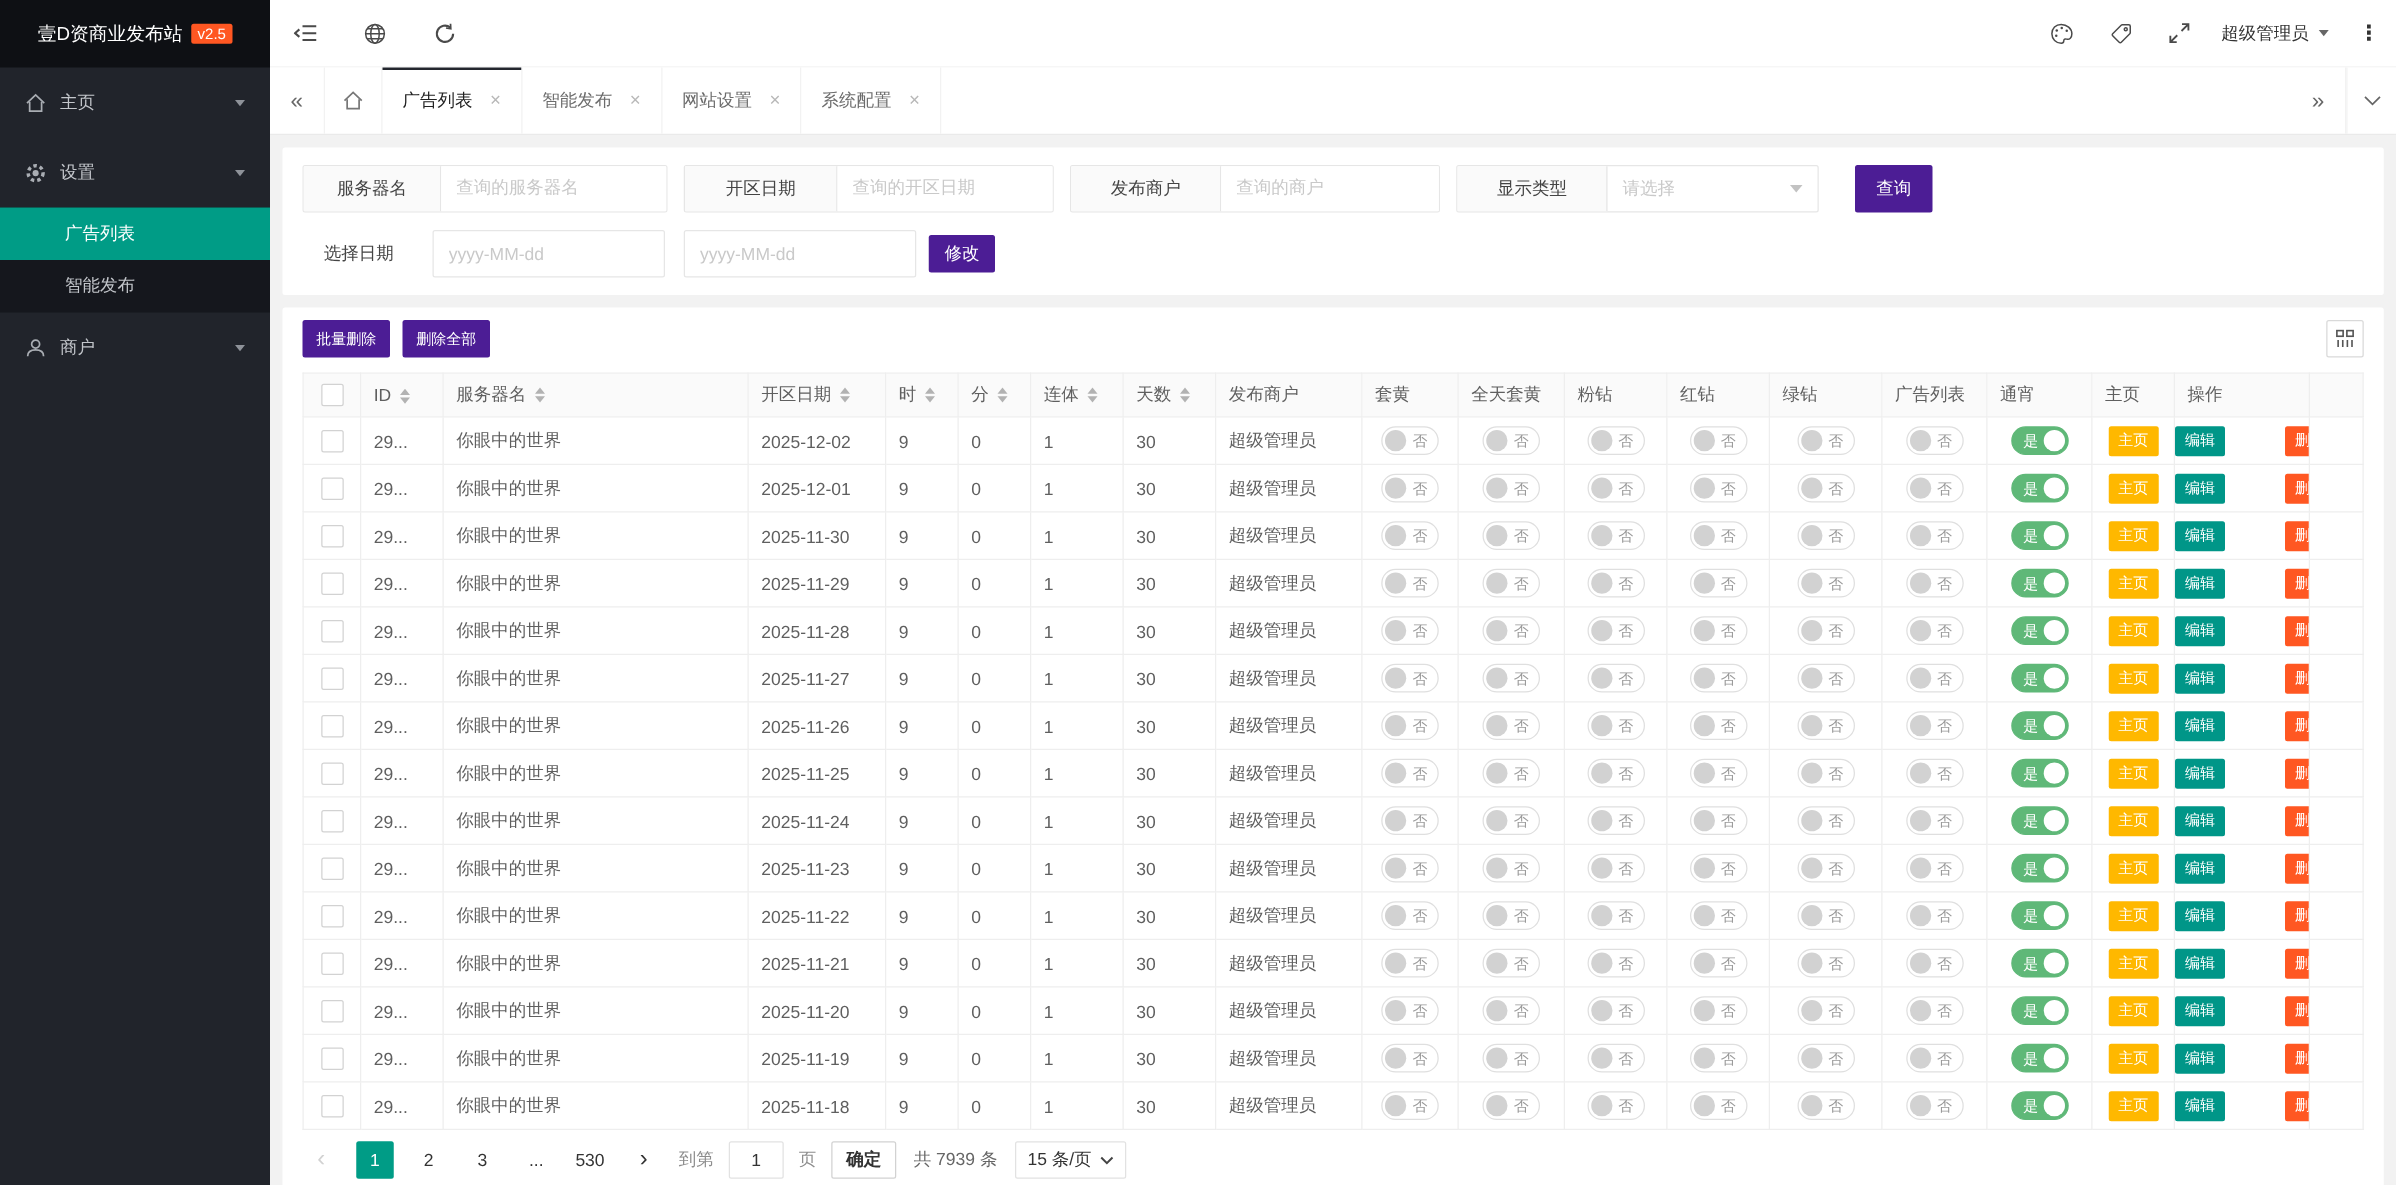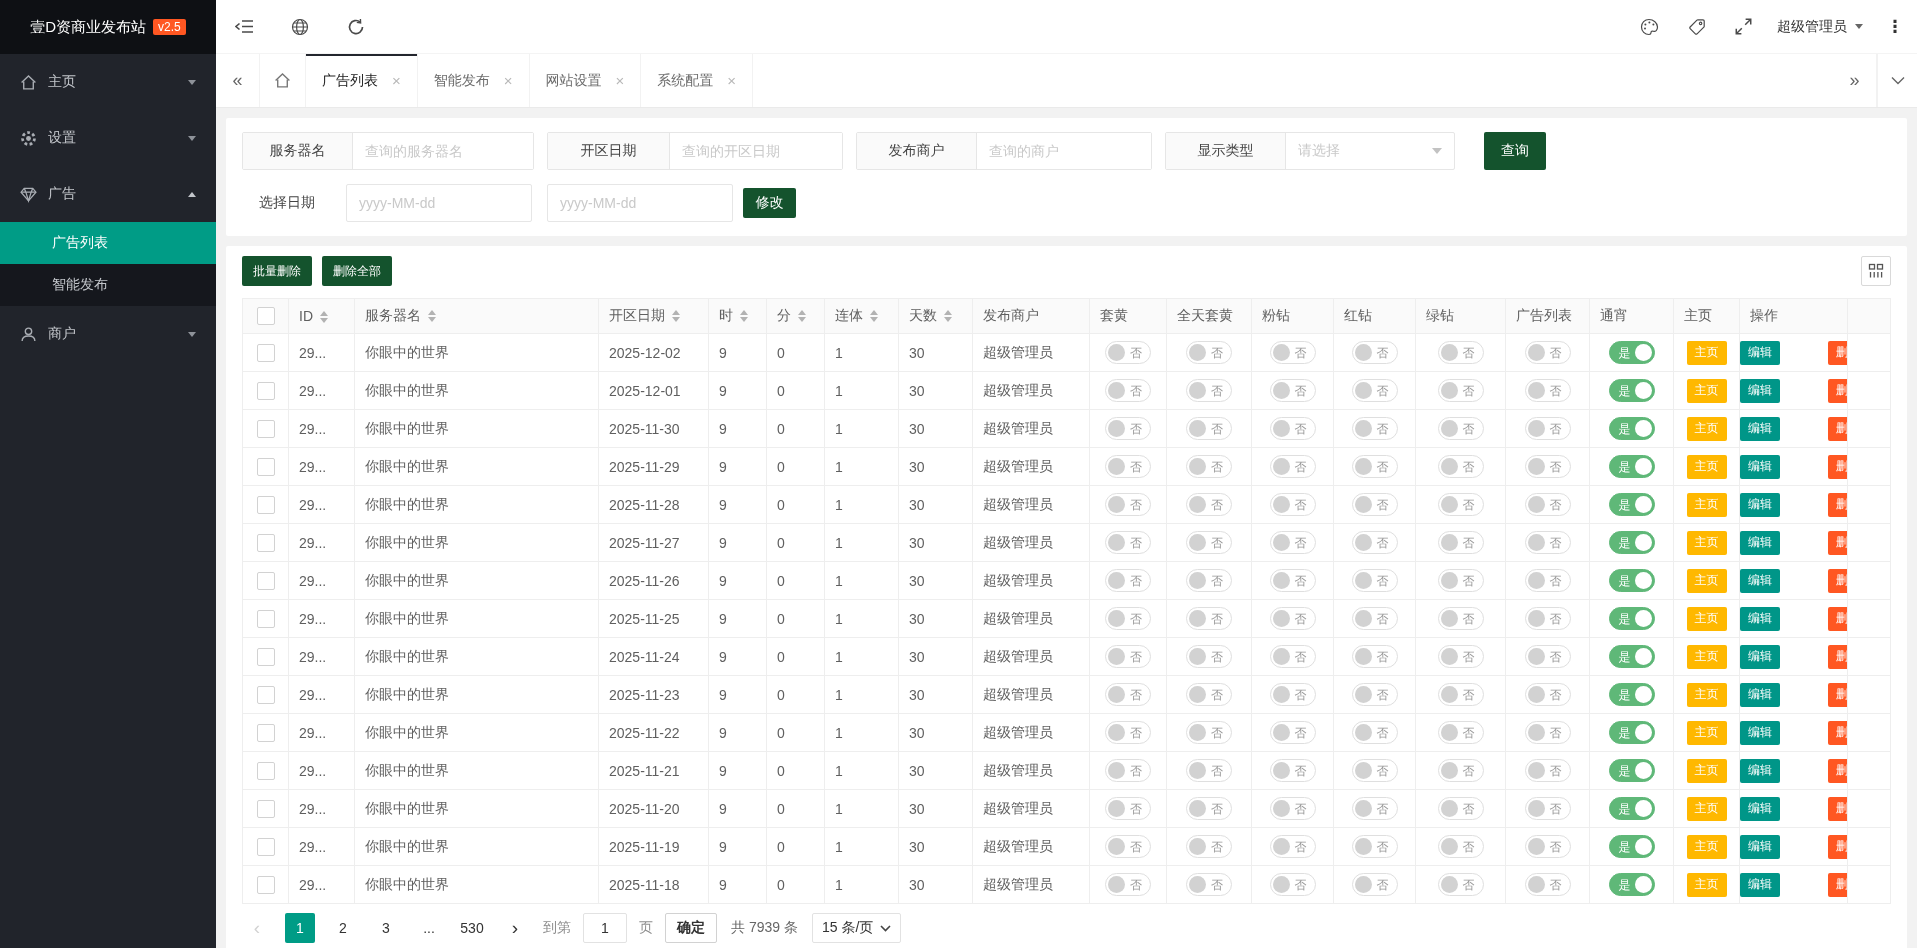--- a/index.html
+++ b/index.html
@@ -42,25 +42,25 @@
 
   .content { height:840px; background:#F2F2F2; padding:10px 10px 0 10px; overflow:hidden; }
   .card { background:#fff; border-radius:2px; }
 
   
   .filter-card { padding:14px 16px; margin-bottom:10px; }
   .filter-row { display:flex; align-items:center; }
   .filter-row + .filter-row { margin-top:14px; }
   .input-group { display:flex; height:38px; border:1px solid #E6E6E6; border-radius:2px; margin-right:13px; background:#fff; }
   .ig-label { background:#FAFAFA; border-right:1px solid #E6E6E6; display:flex; align-items:center; justify-content:center; font-size:14px; color:#444; padding:0 10px; }
-  .ig-input { border:none; outline:none; font-size:14px; color:#4c1d95; padding:0 12px; font-family:Liberation Sans, sans-serif; }
+  .ig-input { border:none; outline:none; font-size:14px; color:#4c1d95; padding:0 12px; font-family:Liberation Serif, serif; }
   .ig-input::placeholder { color:#C9C9C9; }
   .select-box { display:flex; align-items:center; padding:0 12px; font-size:14px; color:#C9C9C9; cursor:pointer; position:relative; }
   .select-caret { width:0; height:0; border-left:5px solid transparent; border-right:5px solid transparent; border-top:6px solid #C2C2C2; margin-left:auto; }
-  .btn { border:none; border-radius:2px; background:#14532d; color:#fff; font-size:14px; cursor:pointer; font-family:inherit; }
+  .btn { border:none; border-radius:2px; background:#4c1d95; color:#fff; font-size:14px; cursor:pointer; font-family:inherit; }
   .btn-search { width:62px; height:38px; margin-left:16px; }
   .btn-modify { width:53px; height:30px; margin-left:10px; }
   .range-label { width:90px; text-align:center; font-size:14px; color:#444; margin-right:14px; }
   .date-input { width:186px; height:38px; border:1px solid #E6E6E6; border-radius:2px; padding:0 12px; font-size:14px; color:#404040; outline:none; font-family:inherit; }
   .date-input::placeholder { color:#C9C9C9; }
   .date-input + .date-input { margin-left:15px; }
 
   
   .table-card { padding:10px 16px 0 16px; position:relative; }
   .toolbar { display:flex; align-items:center; margin-bottom:12px; }
@@ -127,30 +127,20 @@
       </div>
       <div class="menu-item">
         <span class="mi-icon">
           <svg width="17" height="17" viewBox="0 0 16 16" fill="none">
               <circle cx="8" cy="8" r="5.6" stroke="currentColor" stroke-width="2.6" stroke-dasharray="2.6 2.3"></circle>
               <circle cx="8" cy="8" r="2.3" fill="currentColor"></circle>
             </svg>
         </span>
         <span>设置</span>
         <span class="caret caret-down"></span>
-      </div>
-      <div class="menu-item">
-        <span class="mi-icon">
-          <svg width="17" height="17" viewBox="0 0 16 16" fill="none" stroke="currentColor" stroke-width="1.2">
-              <path d="M4 2.2 H12 L15 5.8 L8 14 L1 5.8 Z"></path>
-              <path d="M1 5.8 H15 M5.5 5.8 L8 14 L10.5 5.8 M4 2.2 L5.5 5.8 M12 2.2 L10.5 5.8"></path>
-            </svg>
-        </span>
-        <span>广告</span>
-        <span class="caret caret-up"></span>
       </div>
       <div class="submenu">
         <div class="submenu-item active">
           <span>广告列表</span>
         </div>
         <div class="submenu-item">
           <span>智能发布</span>
         </div>
       </div>
       <div class="menu-item">

